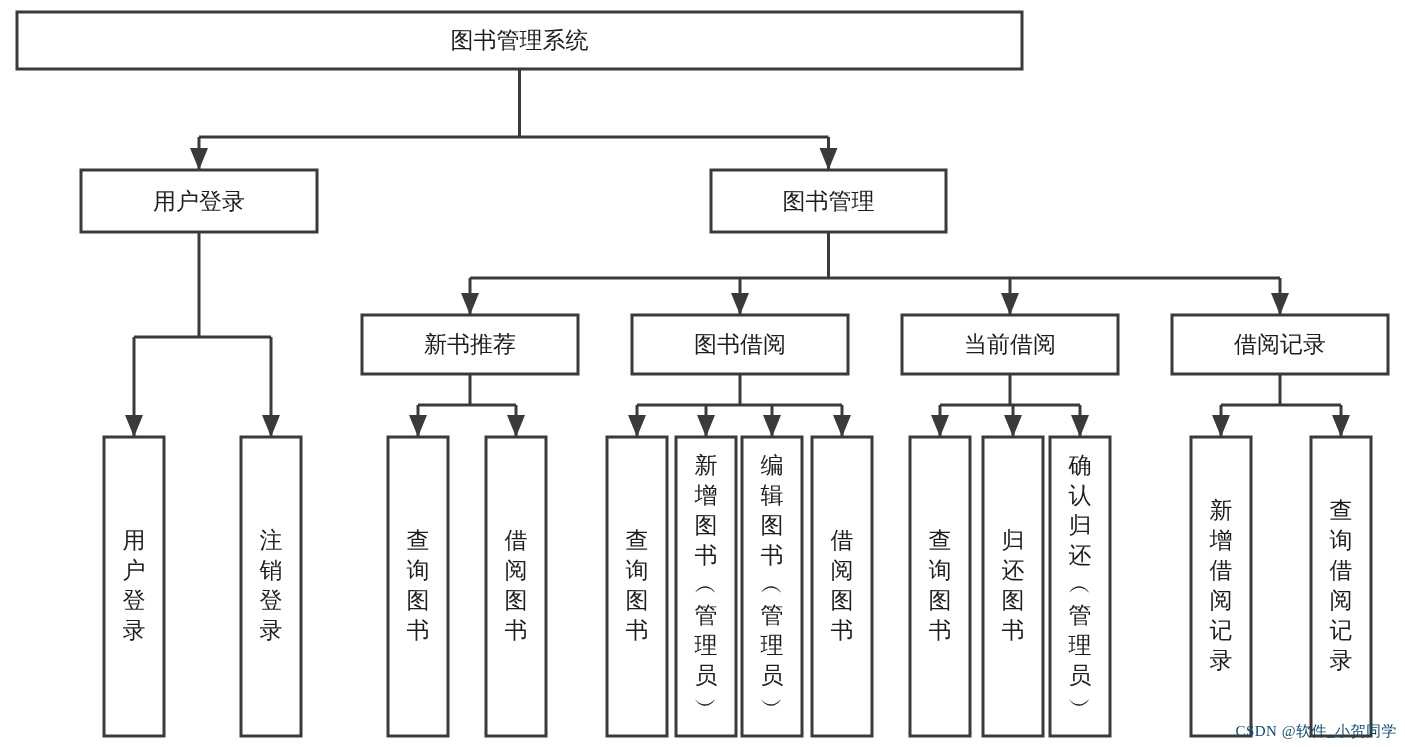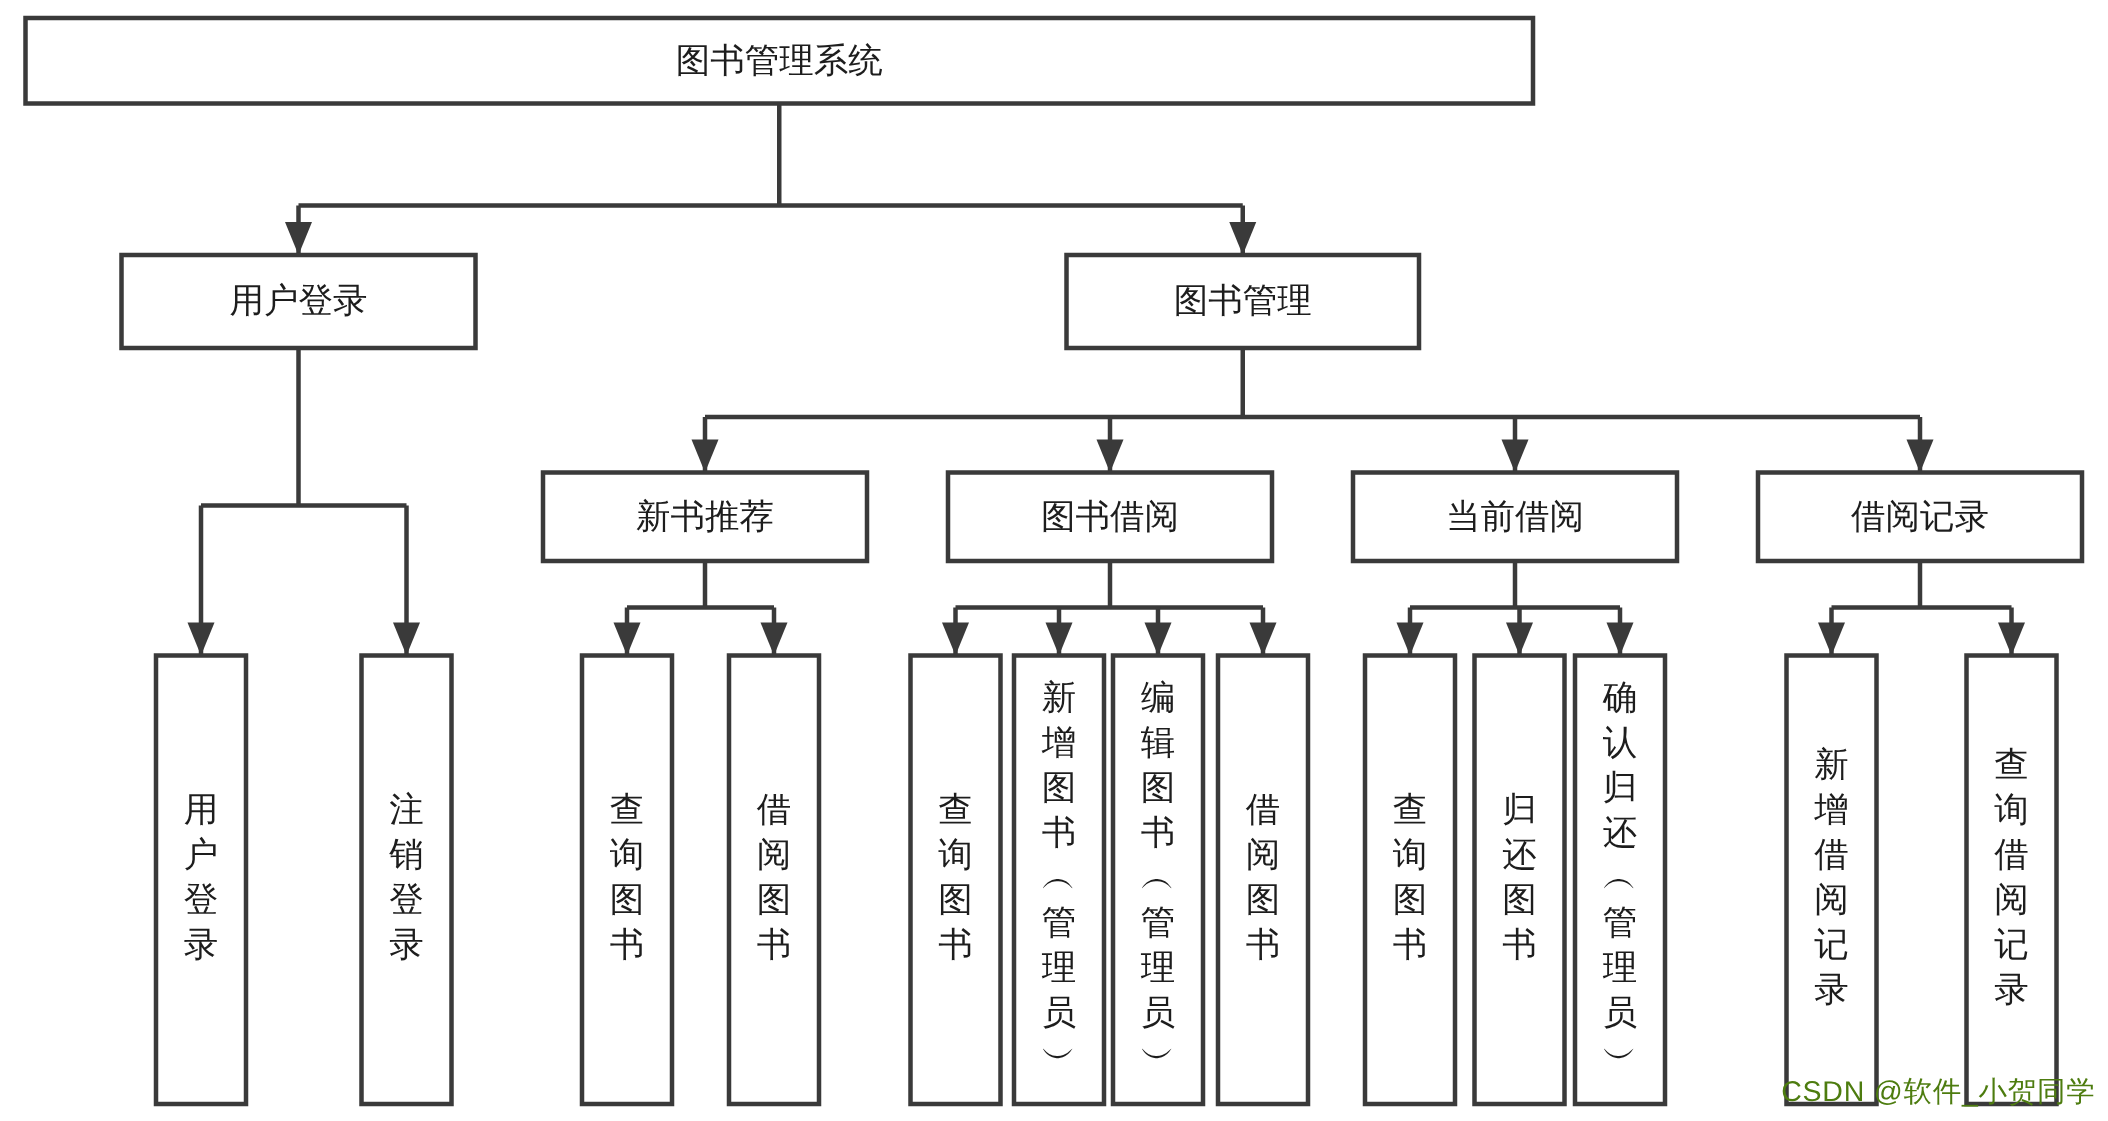--- a/index.html
+++ b/index.html
@@ -34,23 +34,23 @@
   .node-label-vertical{
     fill:#1d1d1d;
     font-family:"DejaVu Sans","Liberation Sans",sans-serif;
     font-size:23px;
     text-anchor:middle;
   }
   .watermark{
     position:absolute;
     right:8px;
     bottom:6px;
-    font-family:Liberation Sans, sans-serif;
-    font-size:19px;
-    color:#4d7c0f;
+    font-family:Liberation Serif, serif;
+    font-size:15px;
+    color:#0c4a6e;
     letter-spacing:0.5px;
     white-space:nowrap;
     user-select:none;
   }
 </style>
 </head>
 <body>
 
 <div id="diagram-root">
   <svg id="chart-svg" width="1405" height="747" viewBox="0 0 1405 747" xmlns="http://www.w3.org/2000/svg">

